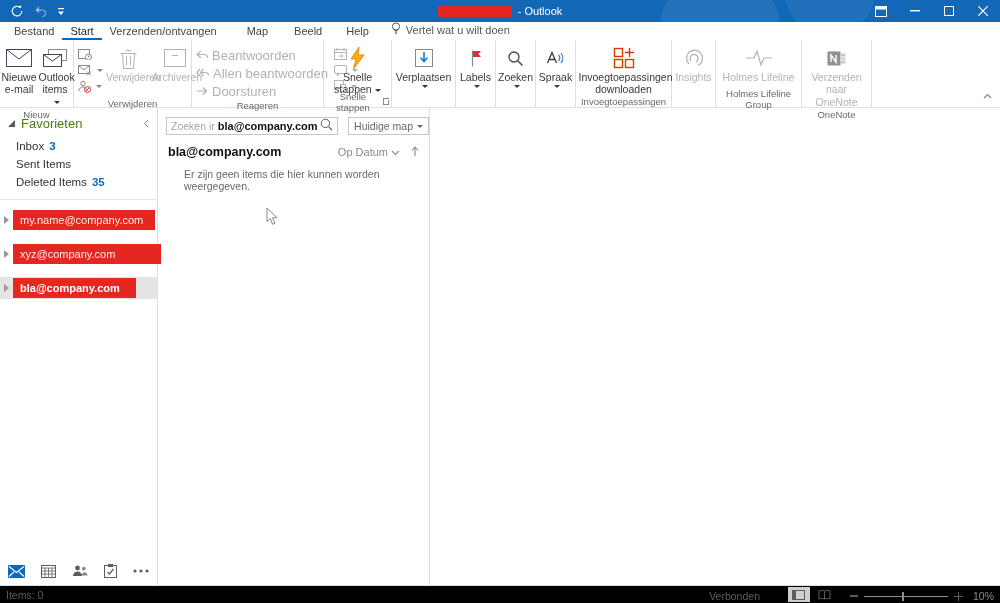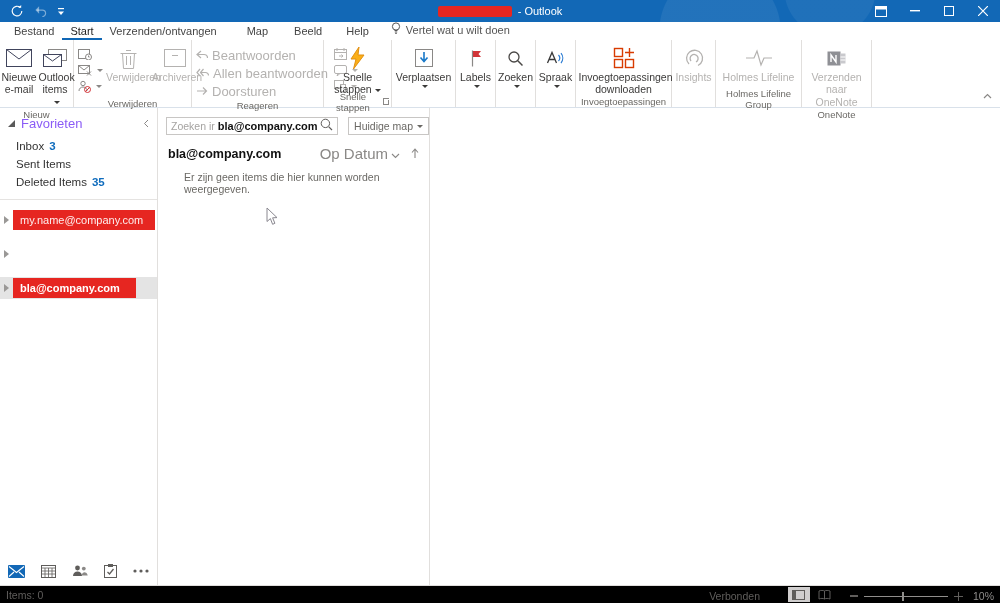--- a/index.html
+++ b/index.html
@@ -43,21 +43,21 @@
   .srow{display:flex; align-items:center; gap:2px; height:16px; color:#8a8886;}
   .replycol{display:flex; flex-direction:column; gap:3px; padding:5px 2px 0 4px; font-size:13px; color:var(--dis);}
   .rrow{display:flex; align-items:center; gap:4px; height:15px; white-space:nowrap;}
   .launcher{width:7px; height:7px; border:1px solid #8a8886; border-right:none; border-bottom:none; position:relative;}
   .launcher::after{content:""; position:absolute; right:0; bottom:0; width:4px; height:4px; border-right:1px solid #8a8886; border-bottom:1px solid #8a8886;}
   .ribcollapse{position:absolute; right:8px; bottom:4px;}
 
   
   .main{display:flex; height:477px;}
   .folderpane{width:158px; border-right:1px solid var(--bd); position:relative; font-size:11.5px;}
-  .favhead{display:flex; align-items:center; gap:6px; padding:8px 8px 6px 8px; font-size:13px; color:#8b5cf6; position:relative;}
+  .favhead{display:flex; align-items:center; gap:6px; padding:8px 8px 6px 8px; font-size:13px; color:#4d7c0f; position:relative;}
   .tri-exp{width:0;height:0;border-left:7px solid transparent;border-bottom:7px solid #5a5a5a;}
   .fold-min{position:absolute; right:8px; top:8px;}
   .favitem{display:flex; gap:5px; padding:3px 0 3px 16px; color:#333; cursor:default;}
   .cnt{color:var(--link-blue); font-weight:bold;}
   .pane-div{border-top:1px solid #e5e3e1; margin:8px 0 0 0;}
   .acct-row{height:22px; display:flex; align-items:center; margin-top:12px; position:relative;}
   .acct-row.first{margin-top:9px;}
   .acct-row.selected{background:#e4e4e4;}
   .exp{width:0;height:0;border-top:4px solid transparent;border-bottom:4px solid transparent;border-left:5px solid #9a9896; margin-left:4px; flex:0 0 auto;}
   .chip{margin-left:4px; background:var(--red); color:rgba(255,255,255,.92); font-size:11px; padding:4px 12px 4px 7px; white-space:nowrap;}
@@ -68,21 +68,21 @@
 
   .listpane{width:272px; border-right:1px solid var(--bd); position:relative;}
   .searchrow{display:flex; gap:10px; margin:9px 0 0 8px;}
   .searchbox{flex:1; height:18px; border:1px solid var(--bd2); display:flex; align-items:center; padding:0 4px; background:#fff;}
   .sprefix{color:#a5a3a1; font-size:10.5px; white-space:nowrap;}
   .sval{font-weight:bold; font-size:11px; color:#111; margin-left:3px; white-space:nowrap;}
   .searchbox .mag{margin-left:auto;}
   .scopebtn{height:18px; border:1px solid var(--bd2); display:flex; align-items:center; gap:4px; padding:0 5px; font-size:10.5px; color:#6a6864; background:#fff;}
   .listhead{display:flex; align-items:center; margin:10px 10px 0 10px;}
   .listtitle{font-weight:bold; font-size:12.5px; color:#111;}
-  .sortctl{margin-left:auto; display:flex; align-items:center; gap:3px; color:#8a8886; font-size:15px;}
+  .sortctl{margin-left:auto; display:flex; align-items:center; gap:3px; color:#8a8886; font-size:11px;}
   .emptymsg{margin:9px 0 0 26px; font-size:10.5px; color:#6a6864;}
 
   .readingpane{flex:1; background:#fff;}
 
   
   .statusbar{height:18px; background:#000000; border-top:1px solid #e0dedc; display:flex; align-items:center; font-size:10.5px; color:var(--gray); padding:0 6px;}
   .sbright{margin-left:auto; display:flex; align-items:flex-end;}
   .sb-verb{margin-right:28px;}
   .viewbtn{width:22px; height:15px; display:flex; align-items:center; justify-content:center; margin-right:4px;}
   .viewbtn.sel{background:#d0cece;}
@@ -485,20 +485,21 @@
         <span class="cnt">35</span>
       </div>
       <div class="pane-div"></div>
 
       <div class="acct-row first">
         <span class="exp"></span>
         <span class="chip">my.name@company.com</span>
       </div>
       <div class="acct-row">
         <span class="exp"></span>
+        <span class="chip c2">xyz@company.com</span>
       </div>
       <div class="acct-row selected">
         <span class="exp"></span>
         <span class="chip c3">bla@company.com</span>
       </div>
 
       <div class="navicons">
         <span class="nv">
           <svg width="17" height="13" viewBox="0 0 17 13">
               <rect width="17" height="13" rx="1" fill="#1268b6"></rect>

